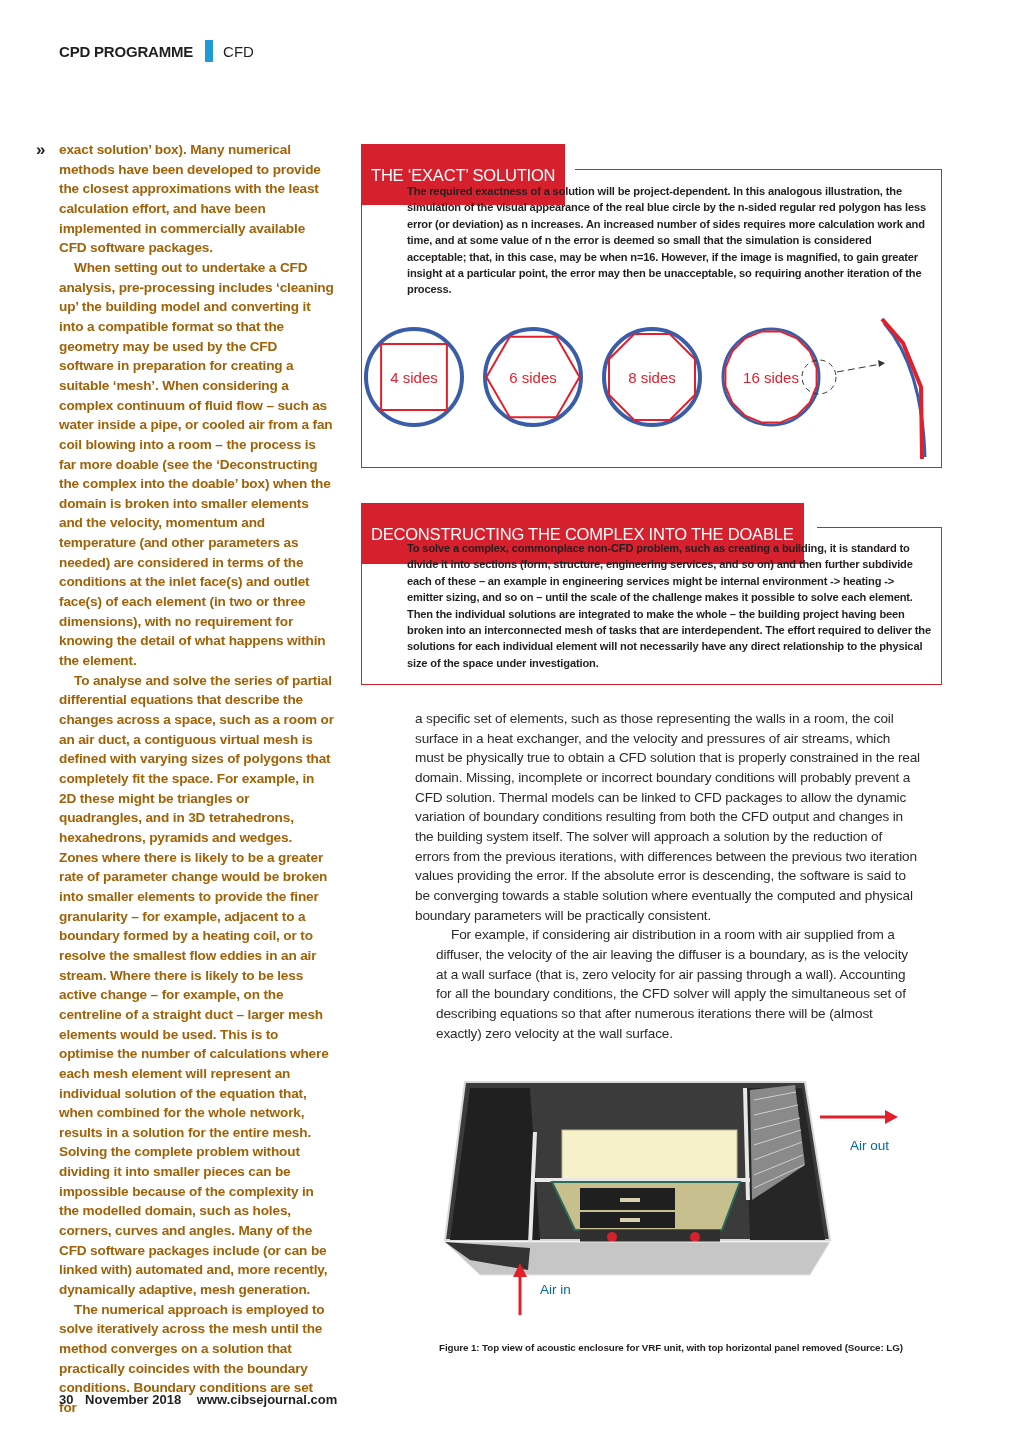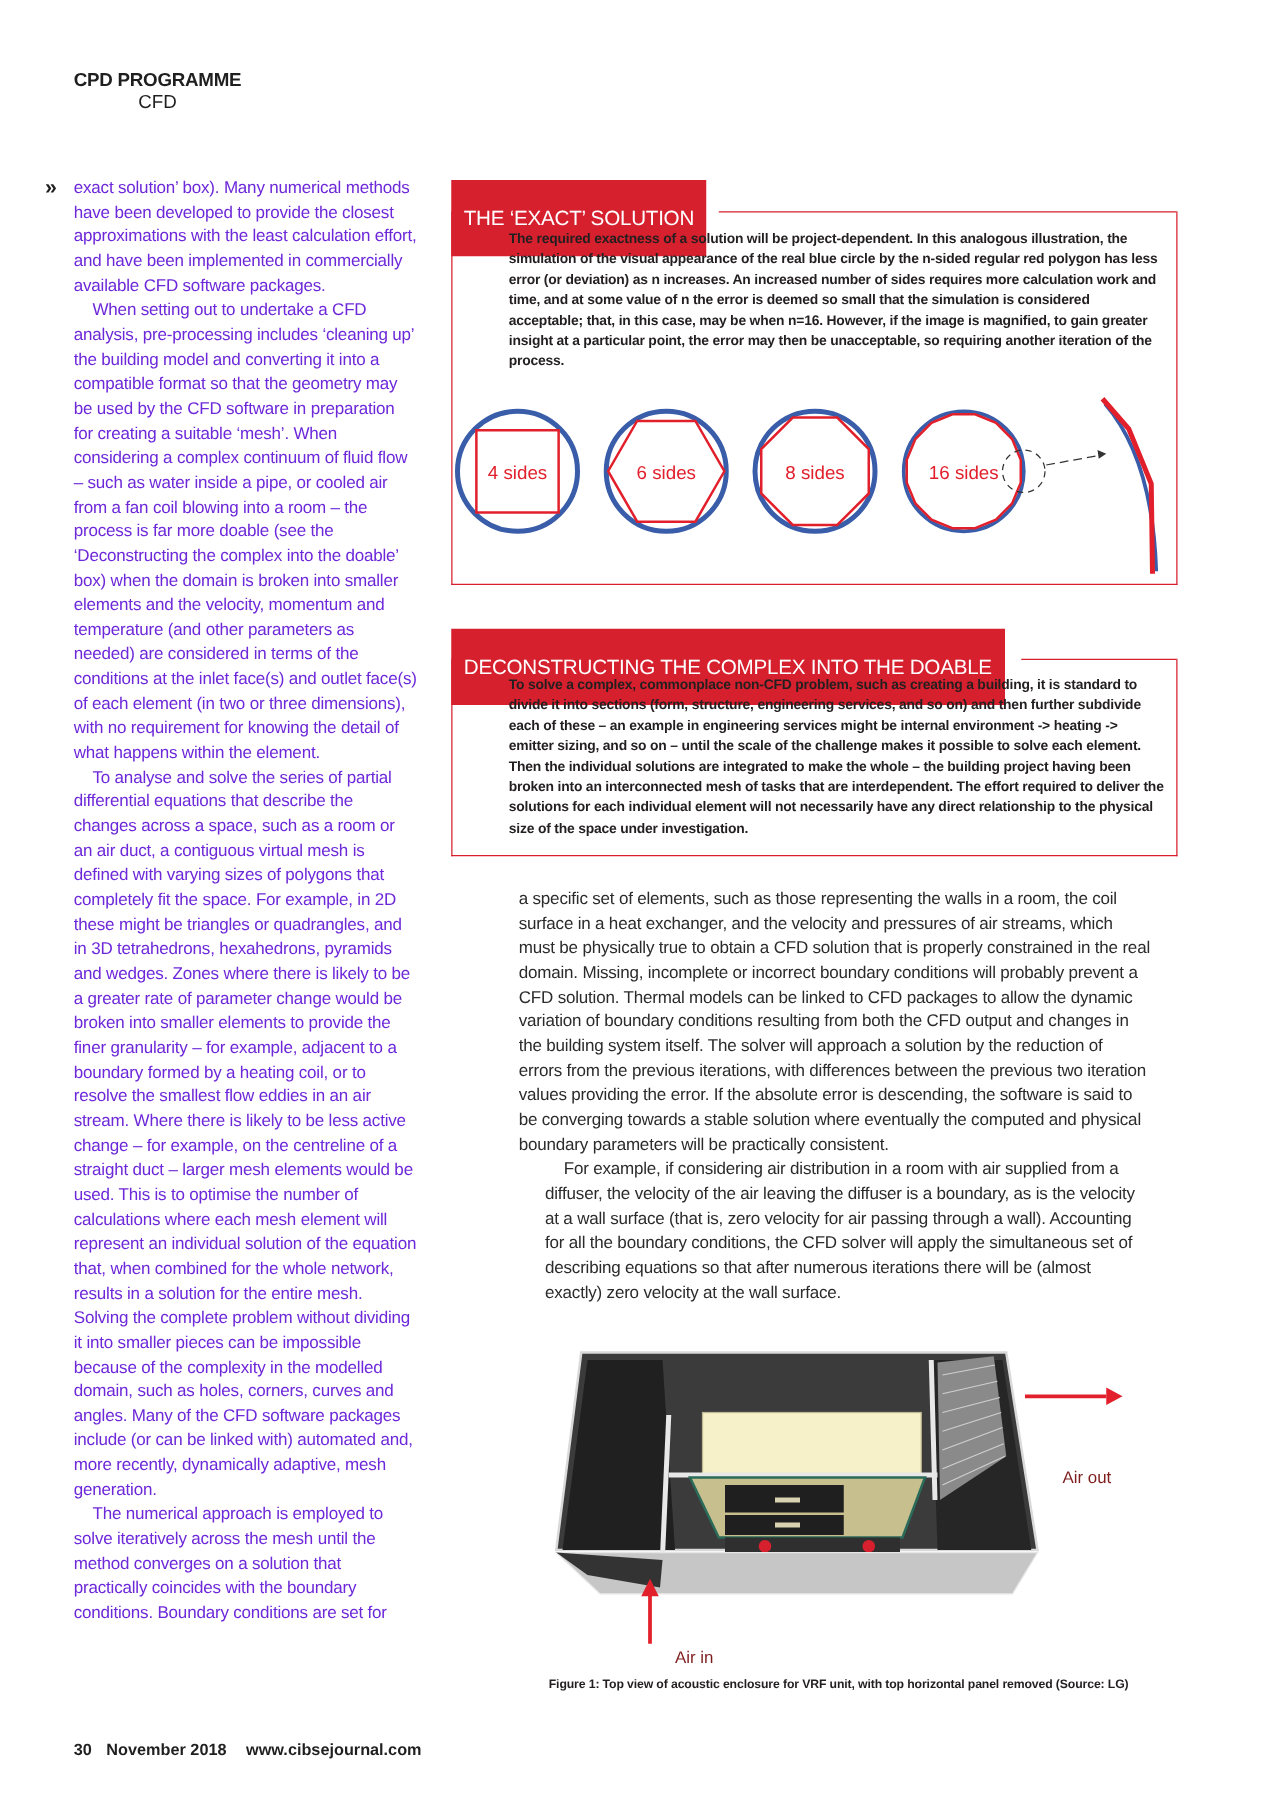--- a/index.html
+++ b/index.html
@@ -1,25 +1,25 @@
 <!DOCTYPE html>
 <html><head>
 <meta charset="utf-8">
 <style>
   html, body { margin: 0; padding: 0; background: #ffffff; }
   body { width: 1024px; height: 1448px; position: relative; overflow: hidden;
          font-family: "Liberation Sans", sans-serif; color: #231f20; }
 
-  .header { position: absolute; left: 59px; top: 56px; height: 22px; display: flex; align-items: center; flex-direction: column; }
+  .header { position: absolute; left: 59px; top: 40px; height: 22px; display: flex; align-items: center; }
   .header .series { font-weight: bold; font-size: 15px; letter-spacing: -0.2px; color: #1f1f1f; }
   .header .bar { width: 8px; height: 22px; background: #1e9ad6; margin: 0 10px 0 12px; }
   .header .section { font-size: 15px; color: #1f1f1f; }
 
   .col-left { position: absolute; left: 59px; top: 140px; width: 275px;
-              font-size: 13.6px; line-height: 19.65px; color: #6d28d9; letter-spacing: -0.15px; }
+              font-size: 13.6px; line-height: 19.65px; color: #a16207; letter-spacing: -0.15px; font-weight: bold; }
   .col-left p { margin: 0; }
   .col-left p.indent { text-indent: 15px; }
   .cont-mark { position: absolute; left: 36px; top: 140px; font-size: 17px; font-weight: bold; line-height: 19px; color: #1f1f1f; }
 
   .box { position: absolute; left: 361px; width: 579px; border: 1.5px solid #d6202e; border-top: none; }
   .box-top-line { position: absolute; height: 0; border-top: 1.5px solid #d6202e; }
   .box-title { position: absolute; left: 361px; background: #d6202e; color: #ffffff;
                font-size: 16.5px; padding: 18px 10px; height: 25px; line-height: 27px; letter-spacing: -0.2px; }
   .box-text { font-weight: bold; font-size: 11.1px; line-height: 16.4px; color: #231f20; padding: 0 10px 0 5px; letter-spacing: -0.15px; margin-left: 40px; }
 
@@ -33,21 +33,21 @@
   #box2-line { left: 817px; top: 527px; width: 124px; }
   #box2 { top: 527px; height: 157px; }
   #box2 .box-text { margin-top: 13px; }
 
   .col-right { position: absolute; left: 415px; top: 709px; width: 505px;
                font-size: 13.6px; line-height: 19.65px; color: #2b2b2b; letter-spacing: -0.15px; }
   .col-right p { margin: 0; }
   .col-right p.indent { text-indent: 15px; margin-left: 21px; }
 
   .figure { position: absolute; left: 440px; top: 1070px; width: 500px; height: 250px; }
-  .fig-label { position: absolute; color: #7f1d1d; font-size: 13.5px; margin-top: 36px; }
+  .fig-label { position: absolute; color: #0369a1; font-size: 13.5px; }
   .caption { position: absolute; left: 439px; top: 1342px; font-weight: bold; font-size: 9.8px; color: #231f20; letter-spacing: -0.1px; }
 
   .footer { position: absolute; left: 59px; top: 1392px; font-size: 13px; color: #1f1f1f; }
   .footer .page { font-weight: bold; font-size: 13px; margin-right: 8px; }
   .footer .date { font-weight: bold; margin-right: 12px; }
   .footer .url { font-weight: bold; }
 </style>
 </head>
 <body>
 

